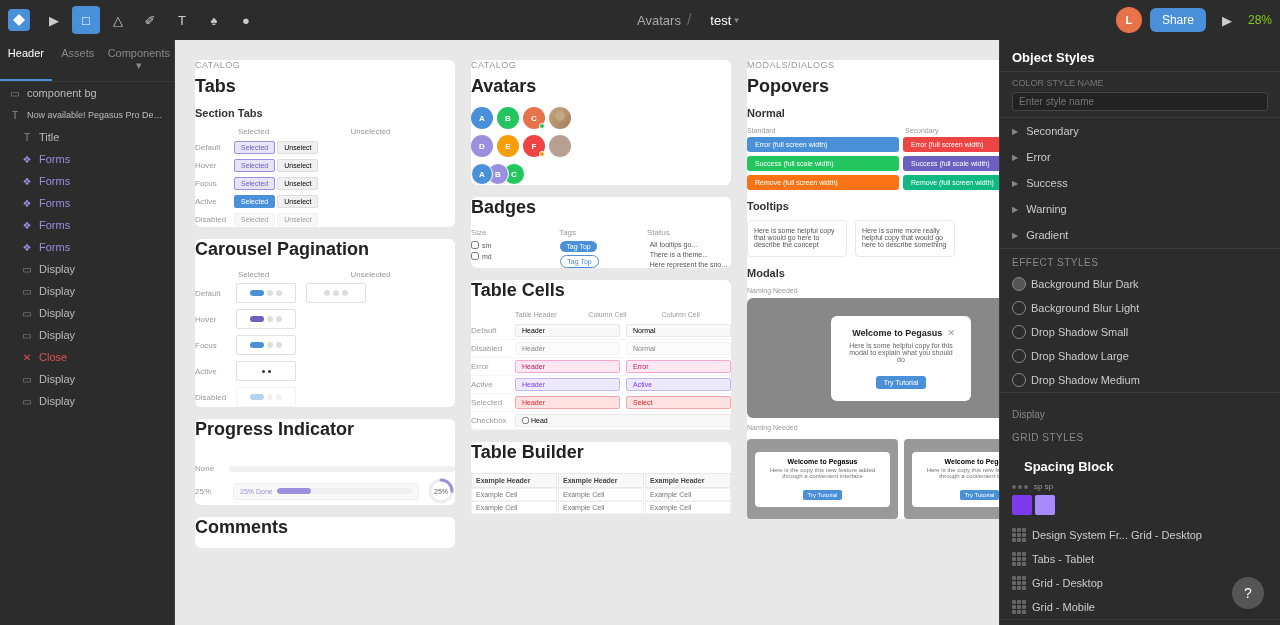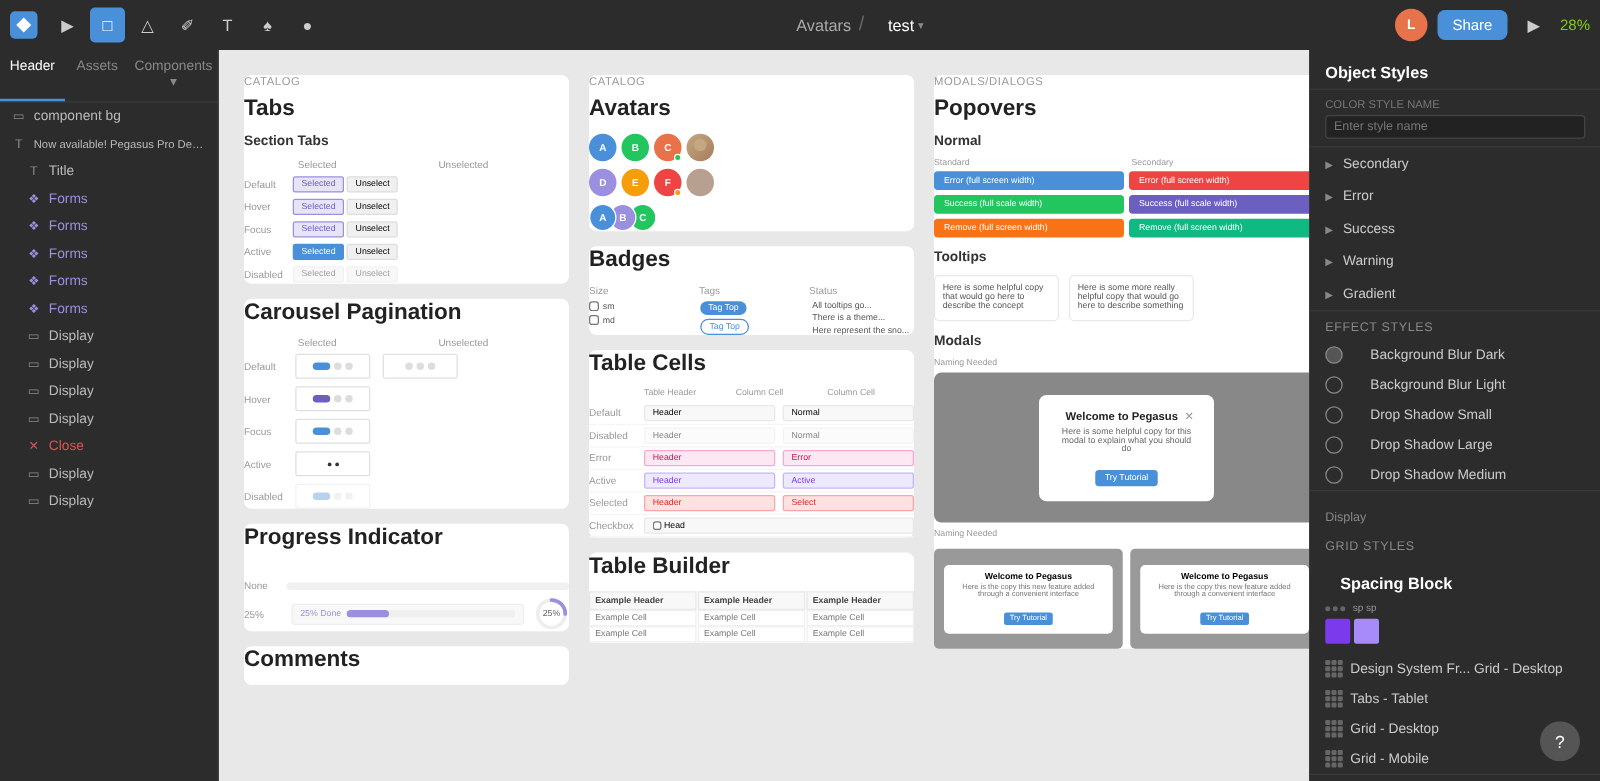--- a/index.html
+++ b/index.html
@@ -116,28 +116,28 @@
 
     
     .modals-grid { display: grid; grid-template-columns: 1fr 1fr; gap: 6px; margin-top: 8px; }
     .modal-mini { background: #999; border-radius: 4px; padding: 8px; display: flex; align-items: center; justify-content: center; height: 80px; }
     .modal-mini-card { background: white; border-radius: 4px; padding: 6px 8px; text-align: center; width: 100%; }
     .modal-mini-title { font-size: 7px; font-weight: 600; margin-bottom: 2px; }
     .modal-mini-text { font-size: 6px; color: #777; margin-bottom: 4px; }
     .modal-mini-btn { background: #4a90d9; color: white; border: none; border-radius: 2px; padding: 2px 5px; font-size: 6px; }
 
     
-    .right-panel { width: 233px; background: #2c2c2c; border-left: 1px solid #3a3a3a; display: flex; flex-direction: column; flex-shrink: 0; overflow-y: auto; }
+    .right-panel { width: 281px; background: #2c2c2c; border-left: 1px solid #3a3a3a; display: flex; flex-direction: column; flex-shrink: 0; overflow-y: auto; }
     .rp-header { padding: 10px 12px 6px; border-bottom: 1px solid #3a3a3a; display: flex; align-items: center; }
     .rp-title { color: white; font-size: 13px; font-weight: 600; flex: 1; }
     .rp-section { border-bottom: 1px solid #3a3a3a; }
     .rp-section-item { display: flex; align-items: center; padding: 7px 12px; cursor: pointer; color: #ccc; font-size: 11px; gap: 6px; }
     .rp-chevron { font-size: 8px; color: #888; margin-right: 2px; }
     .rp-section-label { font-size: 10px; color: #888; padding: 8px 12px 4px; font-weight: 500; letter-spacing: 0.5px; text-transform: uppercase; }
-    .effect-item { display: flex; align-items: center; padding: 5px 12px; gap: 22px; color: #ccc; font-size: 11px; }
+    .effect-item { display: flex; align-items: center; padding: 5px 12px; gap: 5px; color: #ccc; font-size: 11px; }
     .effect-icon { width: 14px; height: 14px; border-radius: 50%; border: 1.5px solid #888; flex-shrink: 0; display: flex; align-items: center; justify-content: center; }
     .effect-icon.filled { background: #555; }
 
     .grid-item { display: flex; align-items: center; padding: 5px 12px; gap: 6px; color: #ccc; font-size: 11px; }
     .grid-icon { width: 14px; height: 14px; display: grid; grid-template-columns: repeat(3, 1fr); gap: 1px; flex-shrink: 0; }
     .grid-icon-cell { background: #666; border-radius: 1px; }
 
     .preview-image { width: 100%; height: 70px; background: linear-gradient(135deg, #9b8fe0 0%, #c084fc 50%, #86efac 100%); margin: 6px 0; position: relative; overflow: hidden; }
     .preview-overlay { position: absolute; inset: 0; background: rgba(0,0,0,0.1); }
 

